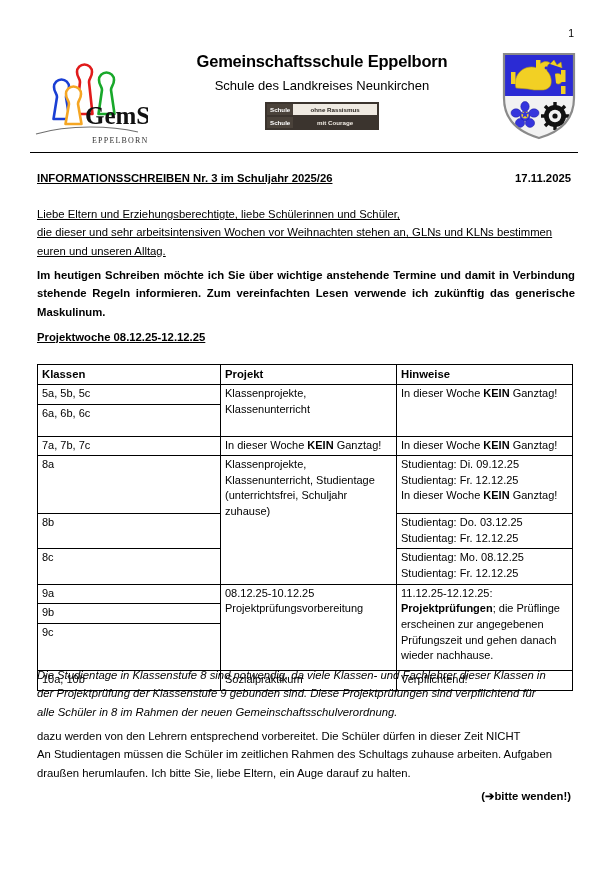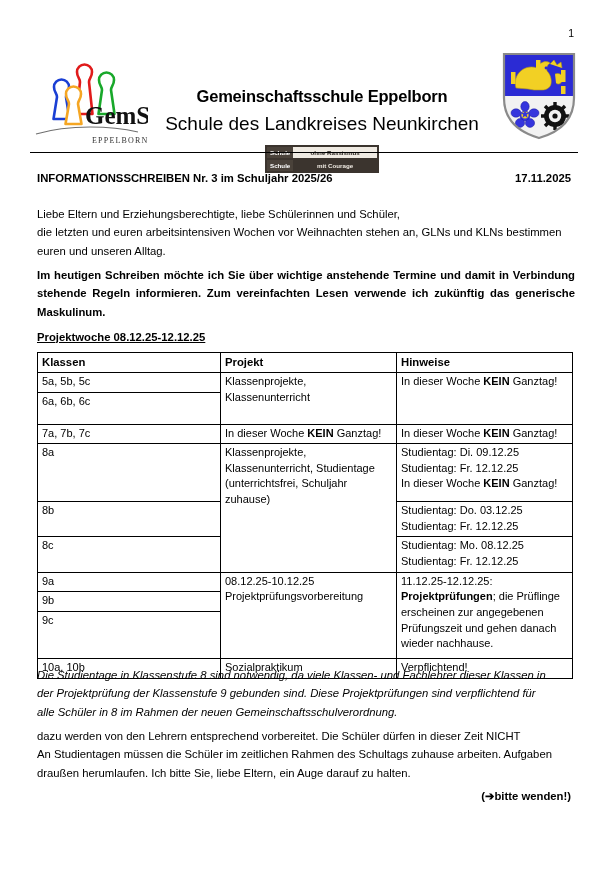--- a/index.html
+++ b/index.html
@@ -45,31 +45,30 @@
     width: 120px;
     flex: 0 0 120px;
     padding-top: 4px;
   }
   .logo-svg { display: block; }
 
   .title-box {
     flex: 1 1 auto;
     text-align: center;
     padding-top: 4px;
-    margin-top: 35px;
   }
   .school-title {
     font-size: 16.5px;
     font-weight: bold;
     letter-spacing: -0.2px;
     line-height: 1.2;
     color: #000;
   }
   .school-sub {
-    font-size: 19px;
+    font-size: 13px;
     font-weight: normal;
     margin-top: 6px;
     line-height: 1.2;
     color: #000;
   }
   .badge {
     margin: 9px auto 0 auto;
     width: 114px;
     background: #3b342e;
     padding: 2px;
@@ -129,33 +128,33 @@
     position: absolute;
     left: 37px;
     right: 37px;
     top: 172px;
     display: flex;
     justify-content: space-between;
     align-items: baseline;
     font-size: 11.3px;
     font-weight: bold;
   }
-  .subject-left { }
+  .subject-left { text-decoration: underline; }
   .subject-right { text-decoration: none; }
 
   
   .body-text {
     position: absolute;
     left: 37px;
     right: 33px;
     font-size: 11.3px;
     line-height: 1.62;
   }
   #intro-block { top: 205px; }
-  #intro-block div { white-space: nowrap; }
+  #intro-block div { white-space: nowrap; text-decoration: underline; }
   #purpose-block {
     top: 266px;
     text-align: justify;
     font-weight: bold;
   }
   #after-table-1 { top: 666px; text-align: left; font-style: italic; }
   #after-table-2 { top: 727px; text-align: left; }
 
   .section-heading {
     position: absolute;
@@ -164,21 +163,21 @@
     font-size: 11.3px;
     font-weight: bold;
     text-decoration: underline;
     text-align: center;
   }
 
   
   .tbl-wrap {
     position: absolute;
     left: 37px;
-    top: 352px;
+    top: 364px;
     width: 535px;
   }
   table.schedule {
     border-collapse: collapse;
     width: 535px;
     table-layout: fixed;
     font-size: 11px;
   }
   table.schedule td, table.schedule th {
     border: 1px solid #000;
@@ -314,21 +313,21 @@
 
   <div class="hr"></div>
 
   <div class="subject-line">
     <span class="subject-left">INFORMATIONSSCHREIBEN Nr. 3 im Schuljahr 2025/26</span>
     <span class="subject-right">17.11.2025</span>
   </div>
 
   <div class="body-text" id="intro-block">
     <div>Liebe Eltern und Erziehungsberechtigte, liebe Schülerinnen und Schüler,</div>
-    <div>die letzten und euren arbeitsintensiven Wochen vor Weihnachten stehen an, GLNs und KLNs bestimmen</div>
+    <div>die dieser und sehr arbeitsintensiven Wochen vor Weihnachten stehen an, GLNs und KLNs bestimmen</div>
     <div>euren und unseren Alltag.</div>
   </div>
 
   <div class="body-text" id="purpose-block">Im heutigen Schreiben möchte ich Sie über wichtige anstehende Termine und damit in Verbindung stehende Regeln informieren. Zum vereinfachten Lesen verwende ich zukünftig das generische Maskulinum.</div>
 
   <div class="section-heading">Projektwoche 08.12.25-12.12.25</div>
 
   <div class="tbl-wrap">
     <table class="schedule">
       <colgroup>

